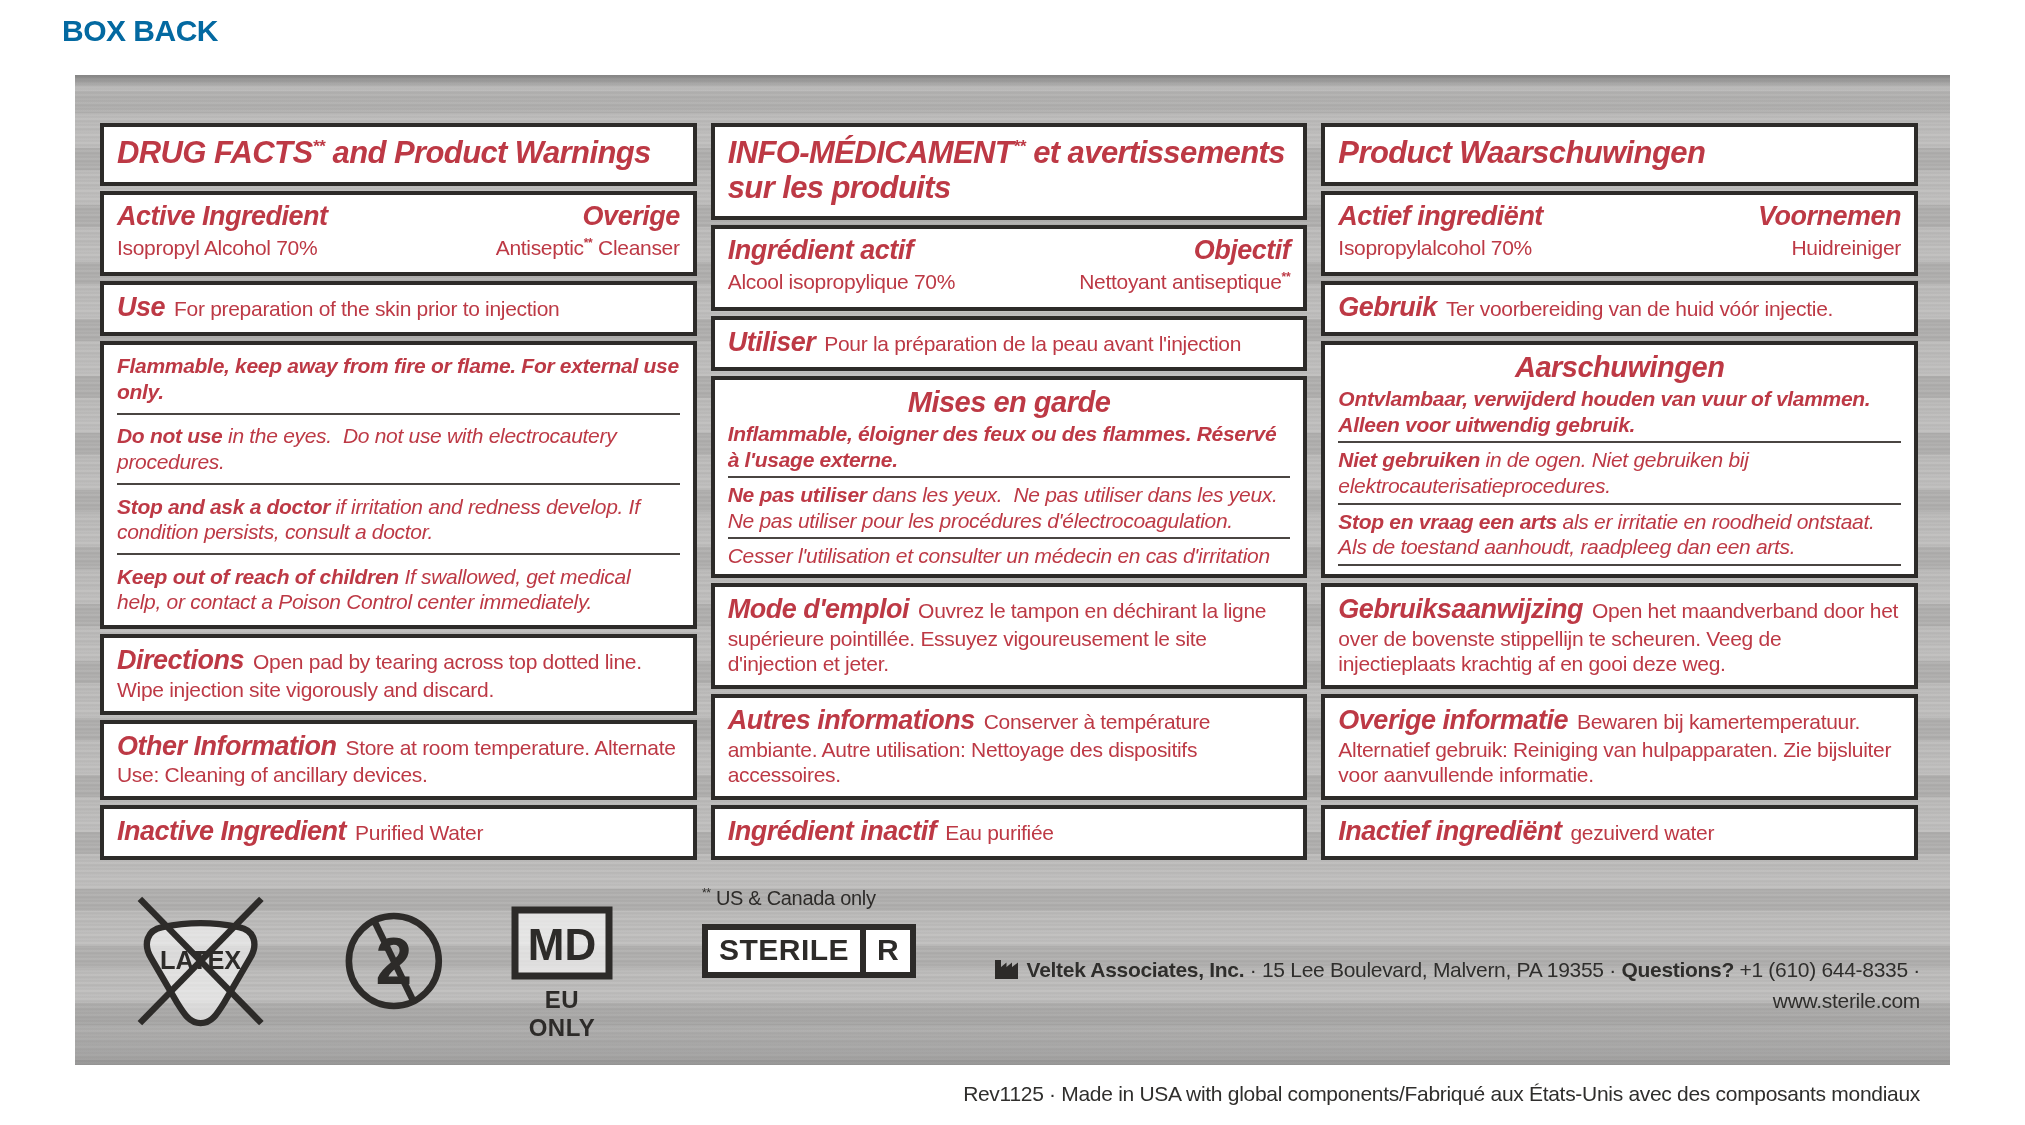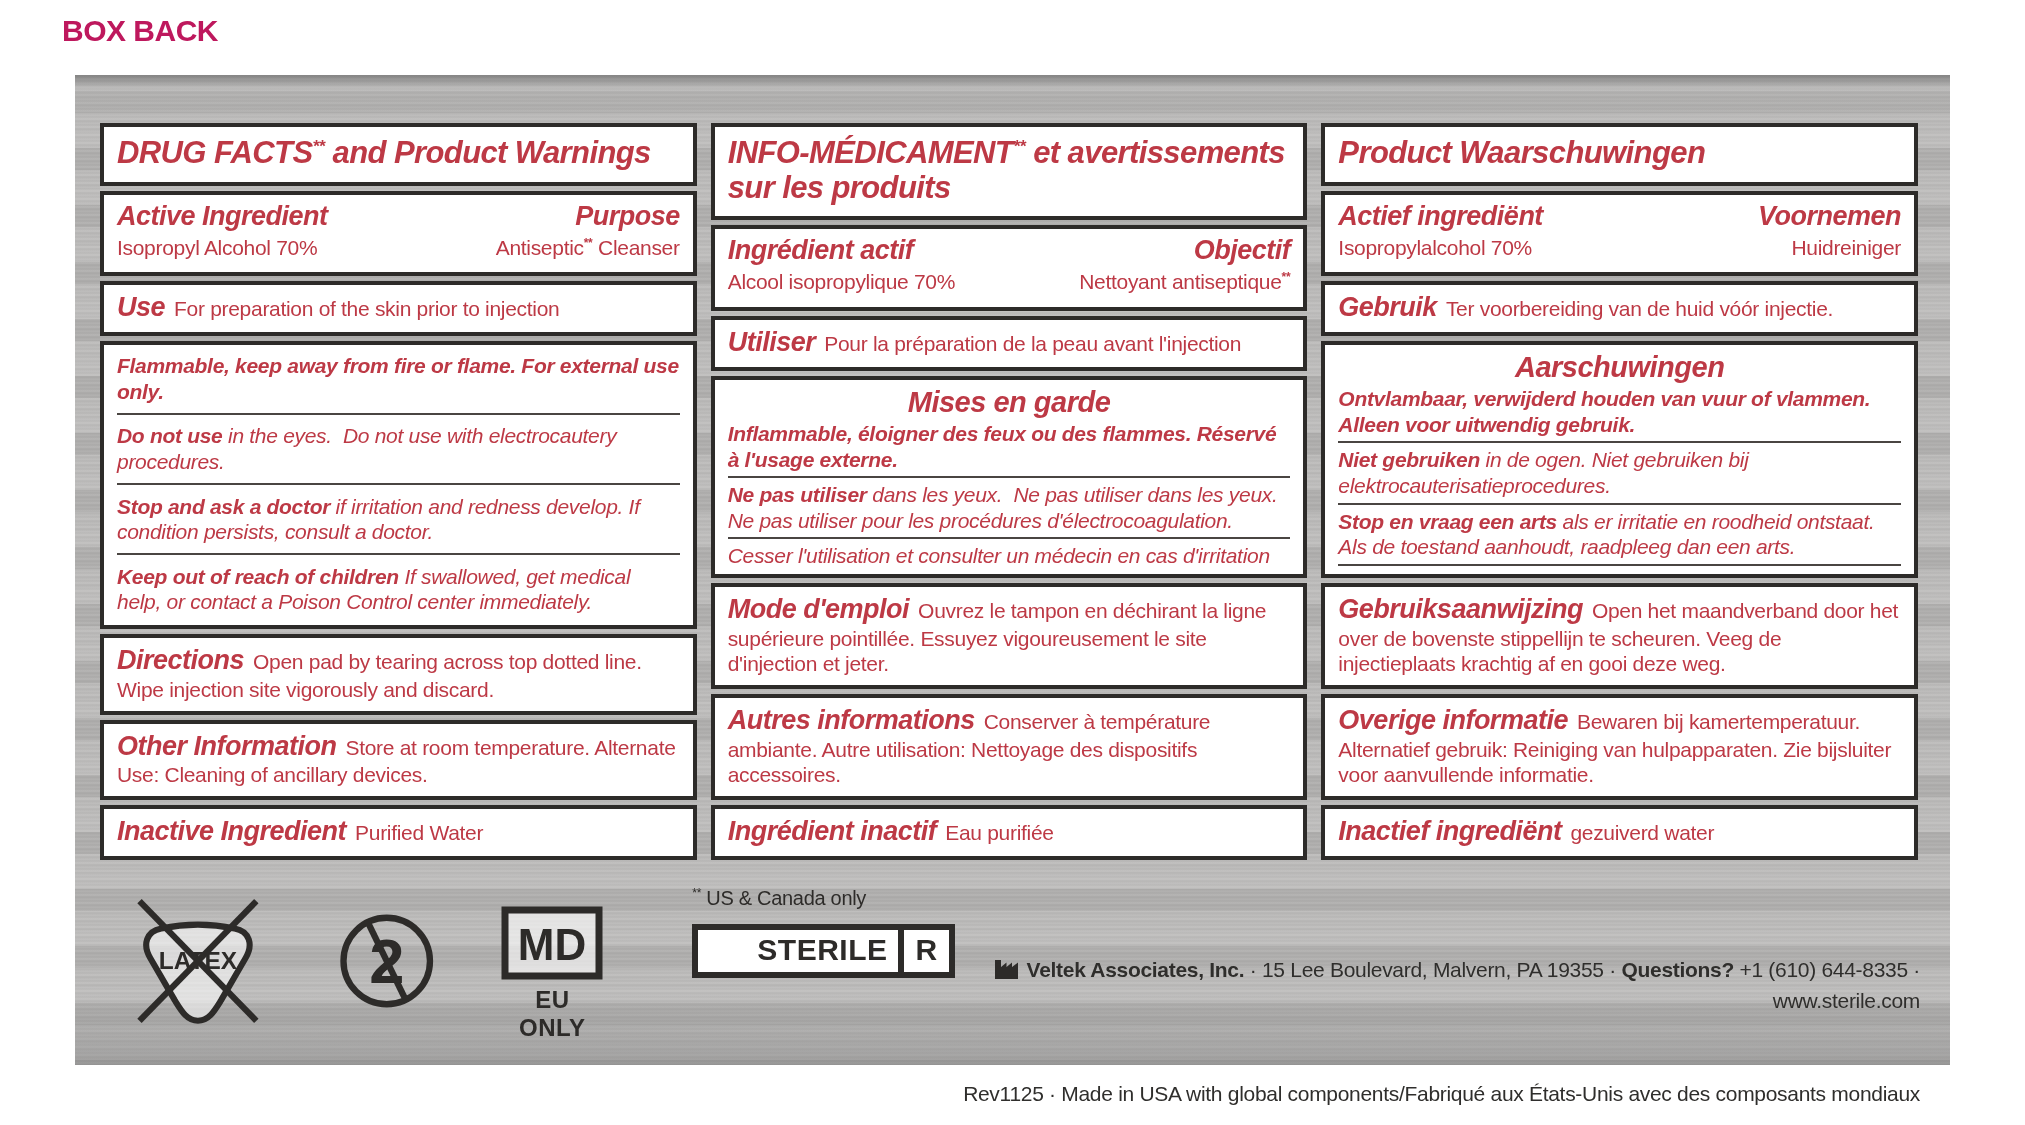--- a/index.html
+++ b/index.html
@@ -9,21 +9,21 @@
   }
   *{box-sizing:border-box;}
   html,body{margin:0;padding:0;}
   body{
     width:2025px;height:1125px;position:relative;background:#fff;
     font-family:"Liberation Sans","DejaVu Sans",sans-serif;
     -webkit-font-smoothing:antialiased;
   }
   .page-title{
     position:absolute;left:62px;top:14px;
-    font-size:30px;font-weight:bold;letter-spacing:-0.5px;color:#be185d;
+    font-size:30px;font-weight:bold;letter-spacing:-0.5px;color:#0369a1;
   }
   .metal-panel{
     position:absolute;left:75px;top:75px;width:1875px;height:990px;
     background-color:var(--metal);
     background-image:
       linear-gradient(180deg, rgba(85,85,85,.55) 0px, rgba(190,190,190,.12) 14px, rgba(255,255,255,0) 42px, rgba(255,255,255,0) 93%, rgba(110,110,110,.38) 100%),
       repeating-linear-gradient(180deg, rgba(255,255,255,.08) 0 16px, rgba(0,0,0,.05) 16px 38px, rgba(255,255,255,.04) 38px 57px),
       repeating-linear-gradient(180deg, #bcbbba 0px, #b3b2b1 2px, #c1c0bf 4px, #b1b0af 6px, #bab9b8 8px);
   }
   .columns{display:flex;gap:14px;padding:48px 32px 0 25px;}
@@ -57,21 +57,21 @@
   .footer{display:flex;align-items:flex-start;padding:20px 18px 0 55px;}
   .latex-icon{margin-top:6px;}
   .noreuse-icon{margin-top:22px;margin-left:68px;}
   .md-group{margin-left:62px;margin-top:26px;text-align:center;}
   .md-sub{font-size:24px;color:var(--ink);letter-spacing:0.5px;margin-top:2px;font-weight:700;}
   .sterile-group{margin-left:89px;margin-top:6px;}
   .note{font-size:20px;color:var(--ink);letter-spacing:-0.3px;}
   .note sup{font-size:60%;}
   .sterile-box{
     display:inline-flex;border:6px solid var(--ink);background:#fff;
-    margin-top:14px;align-items:stretch;padding-left:48px;
+    margin-top:14px;align-items:stretch;
   }
   .sterile-cell{
     padding:5px 11px 7px;color:var(--ink);font-weight:bold;font-size:30px;
     letter-spacing:0.5px;line-height:1;display:flex;align-items:center;
   }
   .sterile-cell.r{border-left:6px solid var(--ink);}
   .company{
     margin-left:auto;margin-right:12px;margin-top:12px;text-align:right;
     color:#2f2e2c;font-size:21px;line-height:31px;letter-spacing:-0.3px;
     white-space:pre-wrap;
@@ -87,21 +87,21 @@
 <div class="metal-panel">
   <div class="columns">
 
     <section class="col">
       <div class="box title-box">
         <div class="title"><span>DRUG FACTS</span><sup>**</sup><span> and Product Warnings</span></div>
       </div>
       <div class="box active-box">
         <div class="dual">
           <span class="h-inline">Active Ingredient</span>
-          <span class="h-inline">Purpose</span>
+          <span class="h-inline">Overige</span>
         </div>
         <div class="dual vals">
           <span class="t">Isopropyl Alcohol 70%</span>
           <span class="t"><span>Antiseptic</span><sup class="small-sup">**</sup><span> Cleanser</span></span>
         </div>
       </div>
       <div class="box">
         <p class="line"><span class="h-inline">Use</span><span class="t">For preparation of the skin prior to injection</span></p>
       </div>
       <div class="box warn-box">

